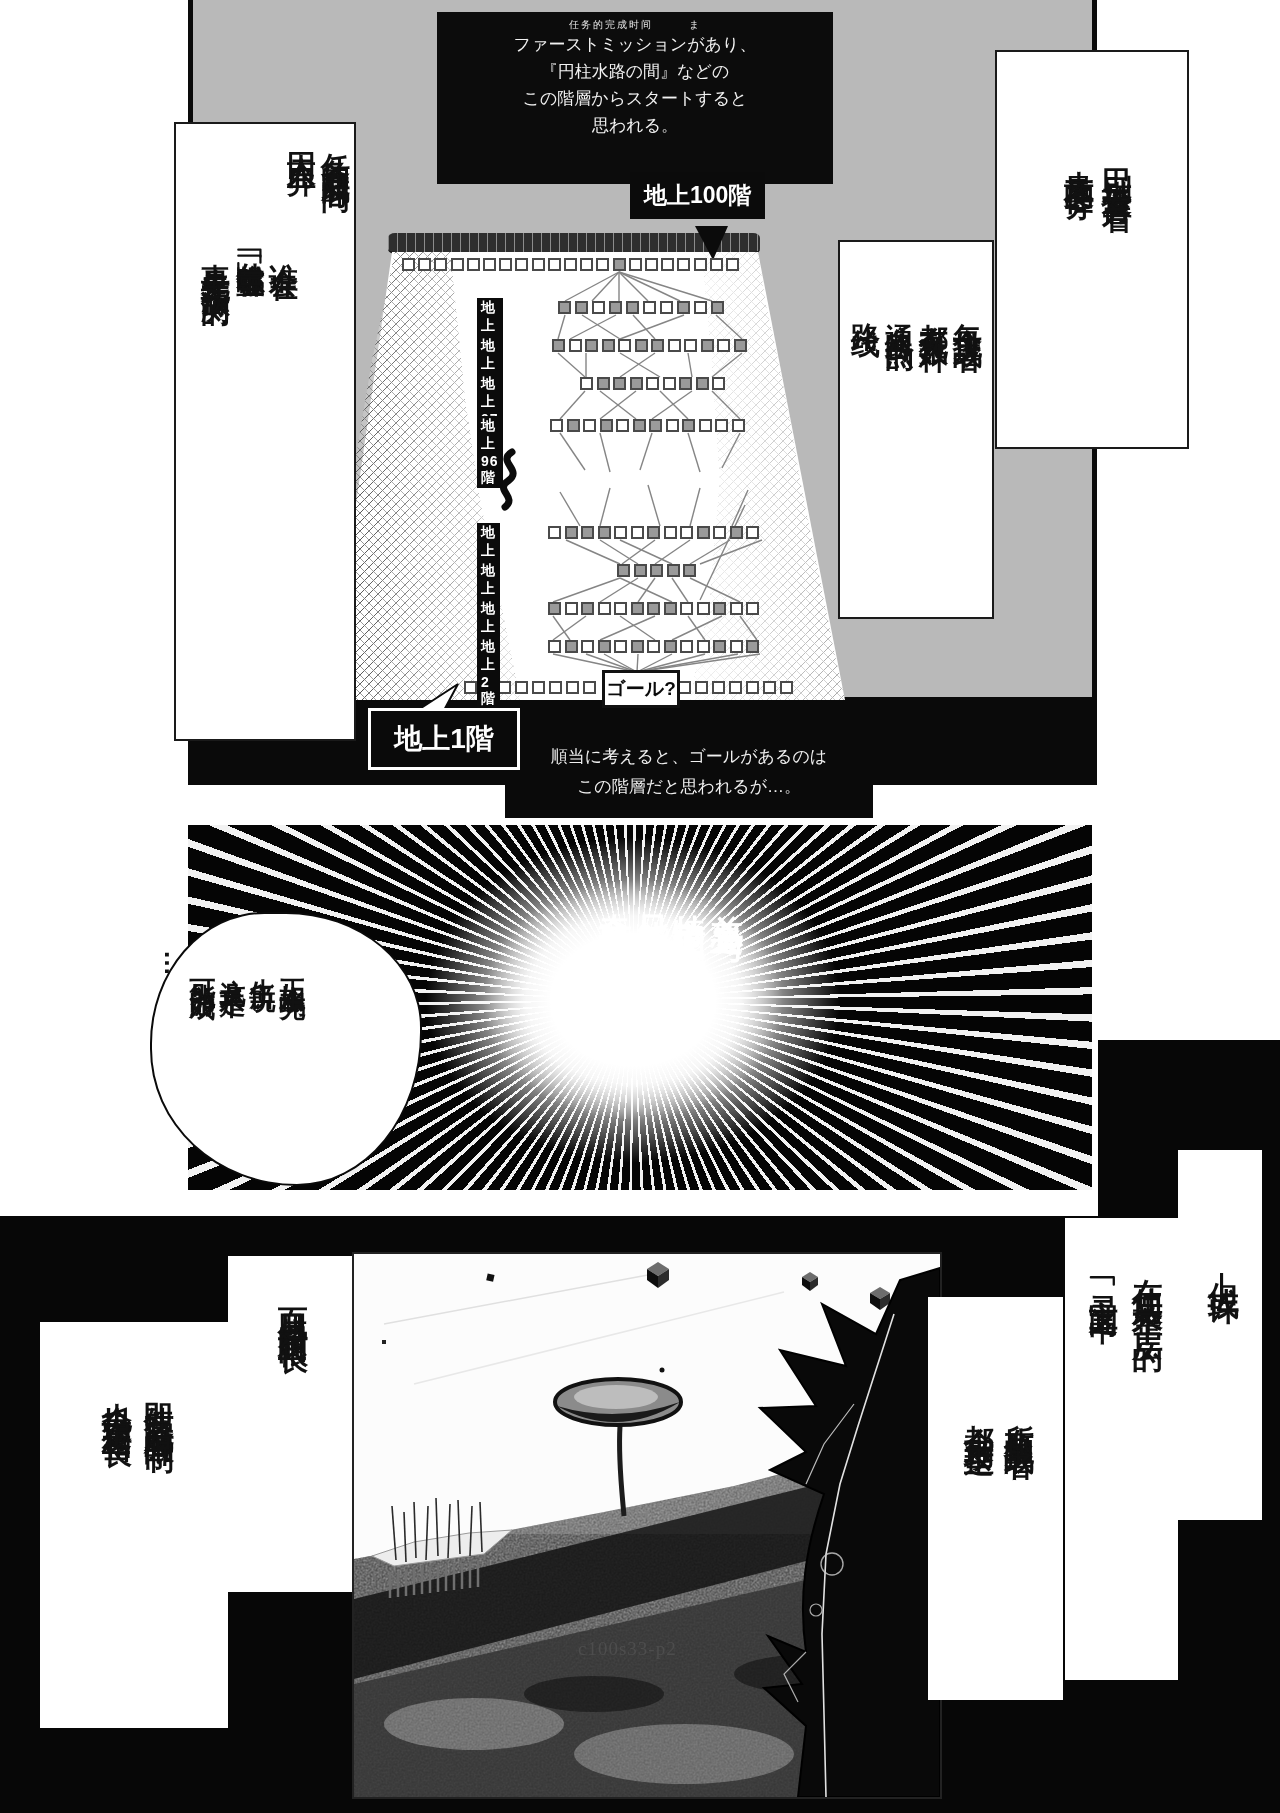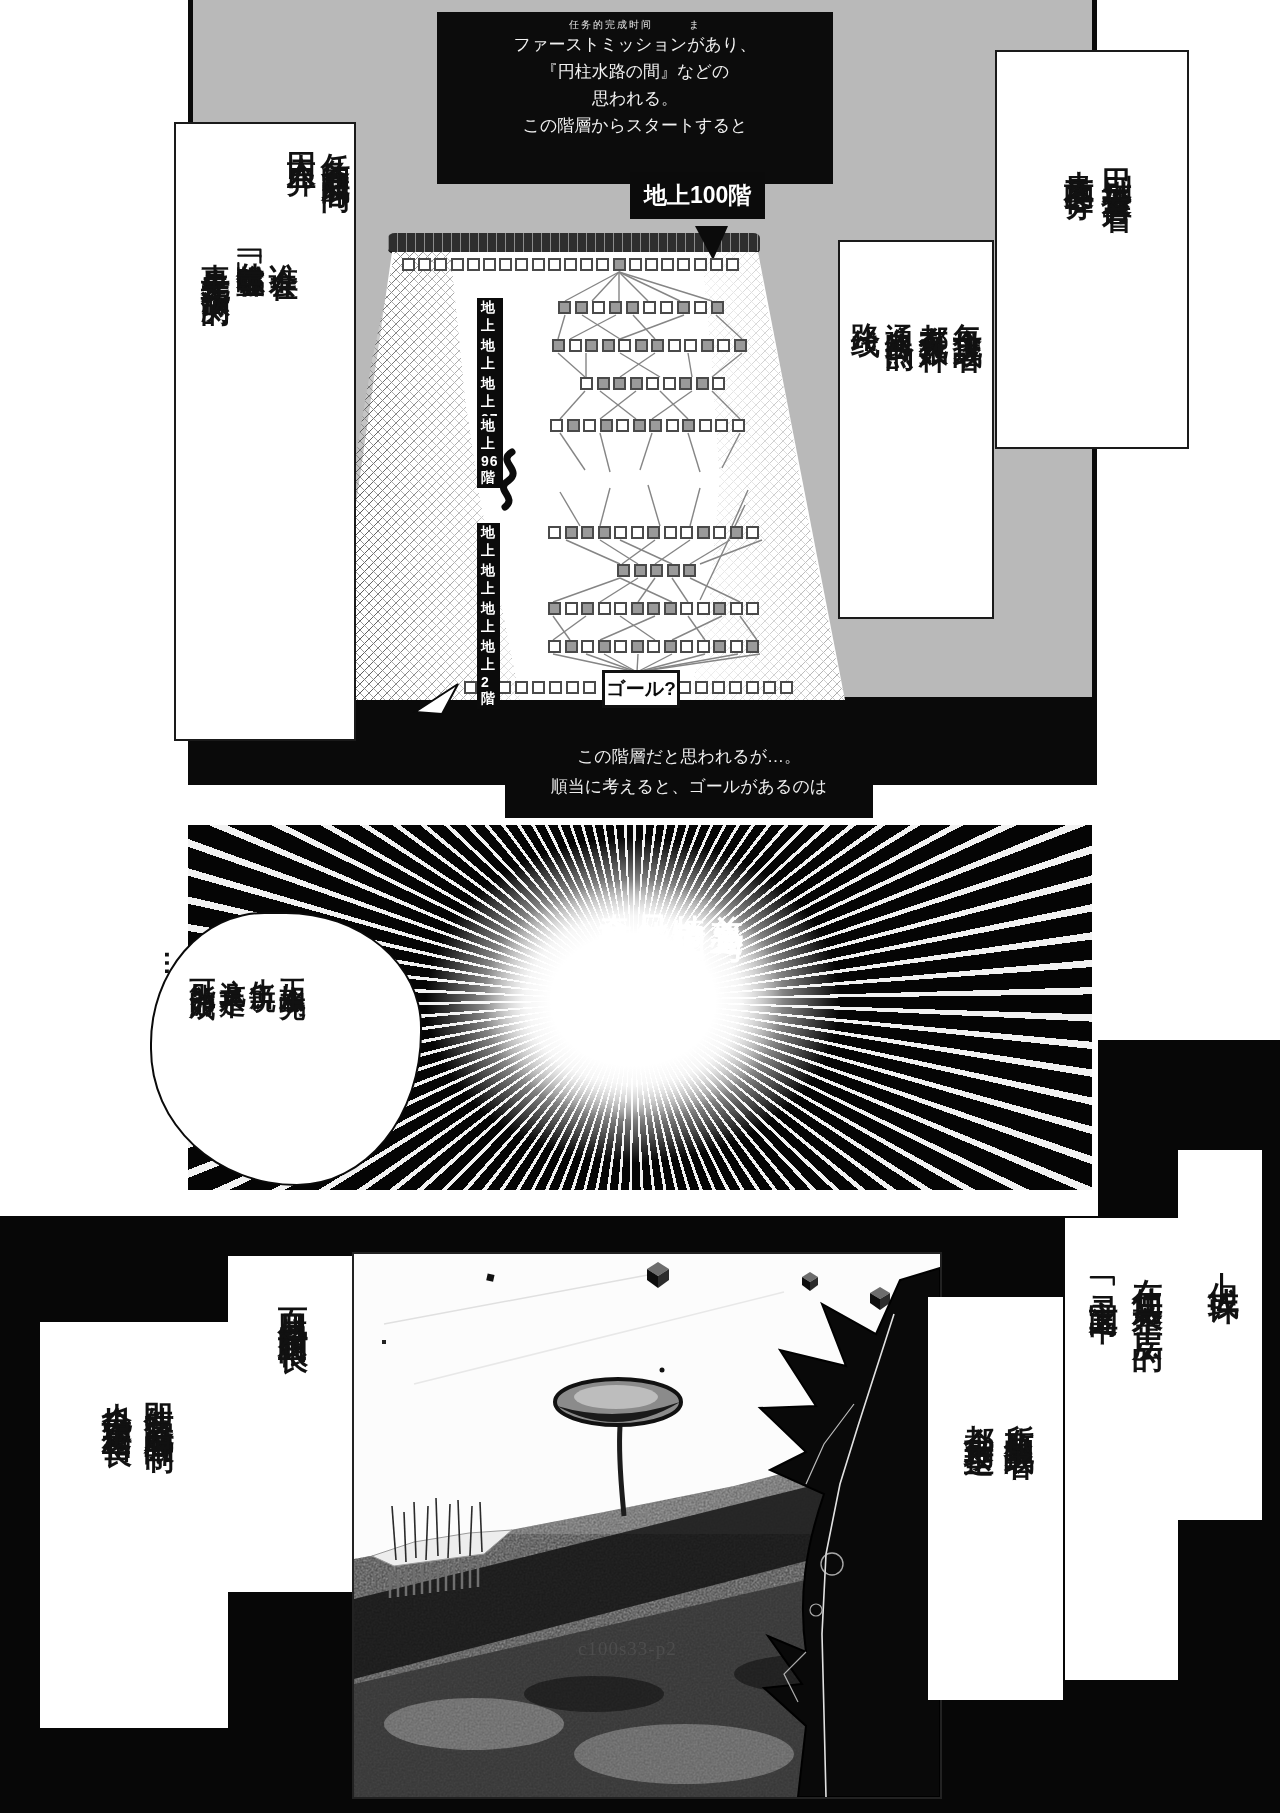--- a/index.html
+++ b/index.html
@@ -292,29 +292,30 @@
       <div class="sq" style="left: 729px; top: 681px; width: 13px; height: 13px;"></div>
       <div class="sq" style="left: 746px; top: 681px; width: 13px; height: 13px;"></div>
       <div class="sq" style="left: 763px; top: 681px; width: 13px; height: 13px;"></div>
       <div class="sq" style="left: 780px; top: 681px; width: 13px; height: 13px;"></div>
     </div>
 
   <div class="abs jp-caption">
     <div class="furi">任务的完成时间　　　ま</div>
     <div class="jl">ファーストミッションがあり、</div>
     <div class="jl">『円柱水路の間』などの</div>
+    <div class="jl">この階層からスタートすると</div>
     <div class="jl">思われる。</div>
-    <div class="jl">この階層からスタートすると</div>
   </div>
 
   <div class="abs callout-100">地上100階</div>
   <div class="abs goal-box">ゴール?</div>
+  <div class="abs lab-1f">地上1階</div>
   <div class="abs cap-goal">
+    <div>順当に考えると、ゴールがあるのは</div>
     <div>この階層だと思われるが…。</div>
-    <div>順当に考えると、ゴールがあるのは</div>
   </div>
 
   <div class="abs note" style="left:174px;top:122px;width:178px;height:615px;"></div>
   <div class="v t29" style="left:316px;top:130px;">任务的完成时间</div>
   <div class="v t29" style="left:282px;top:130px;">因人而异</div>
   <div class="v t29" style="left:264px;top:240px;">谁会在</div>
   <div class="v t28" style="left:231px;top:240px;letter-spacing:1px;">「什么时候」「在哪里」</div>
   <div class="v t29" style="left:196px;top:240px;">事先是无法预测的</div>
 
   <div class="abs note" style="left:995px;top:50px;width:190px;height:395px;"></div>

